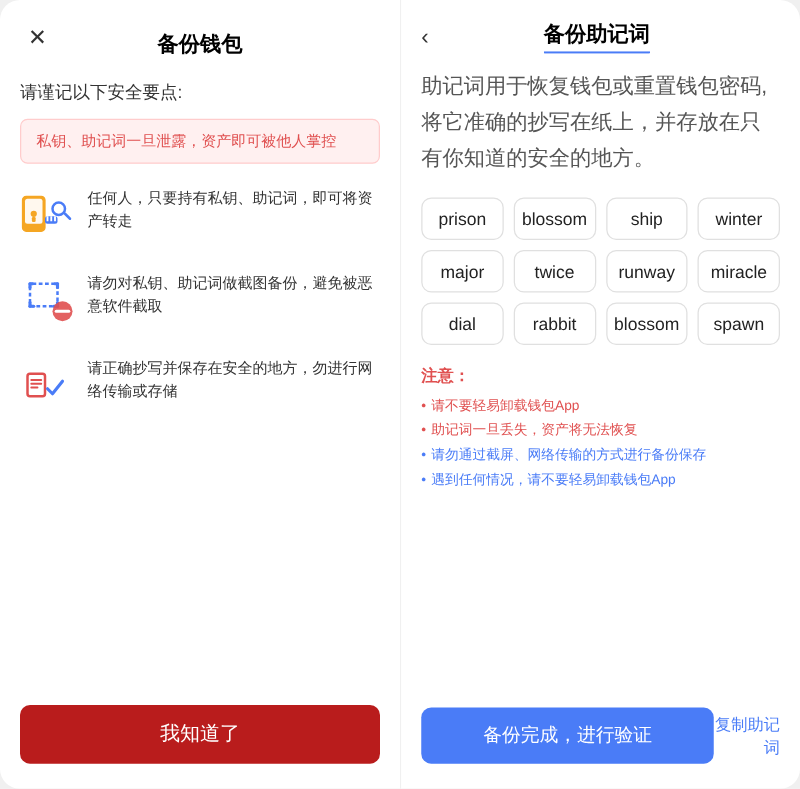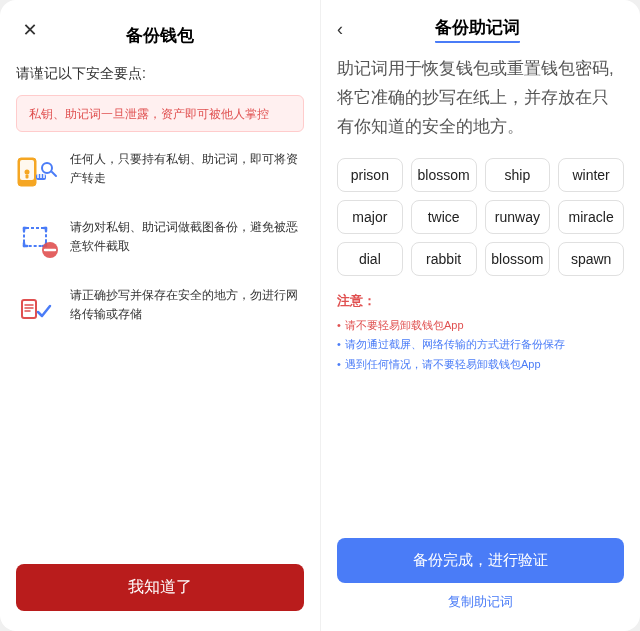--- a/index.html
+++ b/index.html
@@ -189,22 +189,20 @@
       position: relative;
     }
     .notes-list li::before {
       content: '•';
       position: absolute;
       left: 0;
     }
     .right-bottom {
       margin-top: auto;
       display: flex;
-      flex-direction: column;
-      gap: 10px;
       align-items: center;
     }
     .verify-btn {
       background: #4a7cf7;
       color: #fff;
       border: none;
       border-radius: 8px;
       width: 100%;
       padding: 13px 0;
       font-size: 15px;
@@ -309,20 +307,21 @@
         <div class="mnemonic-word">dial</div>
         <div class="mnemonic-word">rabbit</div>
         <div class="mnemonic-word">blossom</div>
         <div class="mnemonic-word">spawn</div>
       </div>
 
     <div class="notes-section">
       <div class="notes-title">注意：</div>
       <ul class="notes-list" id="notes-list">
       <li>请不要轻易卸载钱包App</li>
+          <li>助记词一旦丢失，资产将无法恢复</li>
           <li style="color: rgb(74, 124, 247);">请勿通过截屏、网络传输的方式进行备份保存</li>
           <li style="color: rgb(74, 124, 247);">遇到任何情况，请不要轻易卸载钱包App</li>
         </ul>
     </div>
 
     <div class="right-bottom">
       <button class="verify-btn">备份完成，进行验证</button>
       <a class="copy-link">复制助记词</a>
     </div>
   </div>

